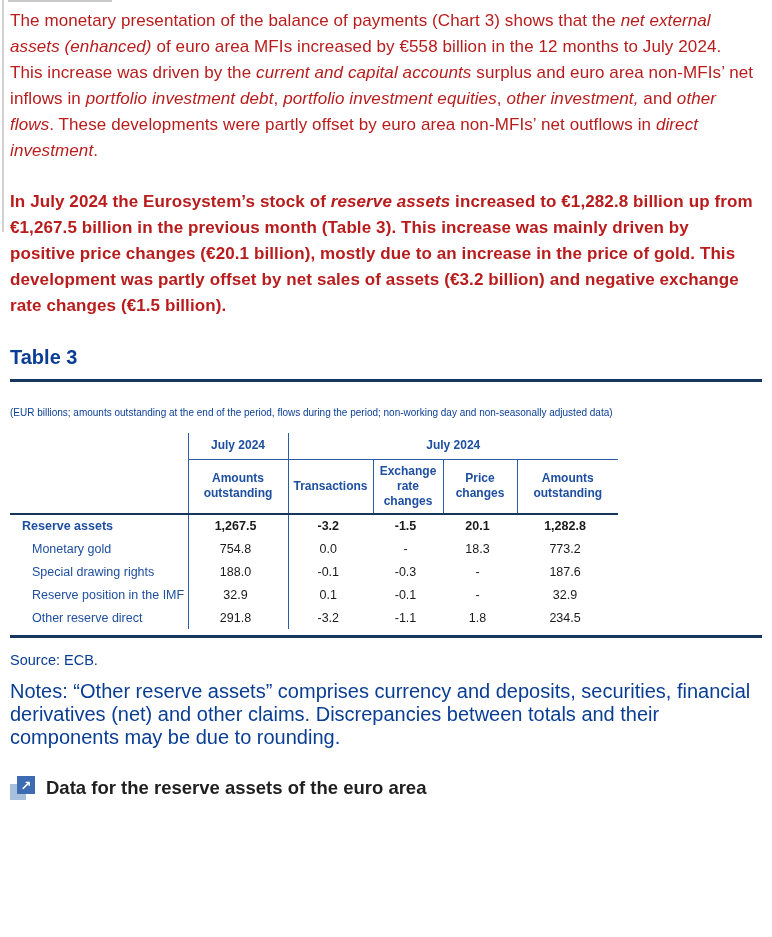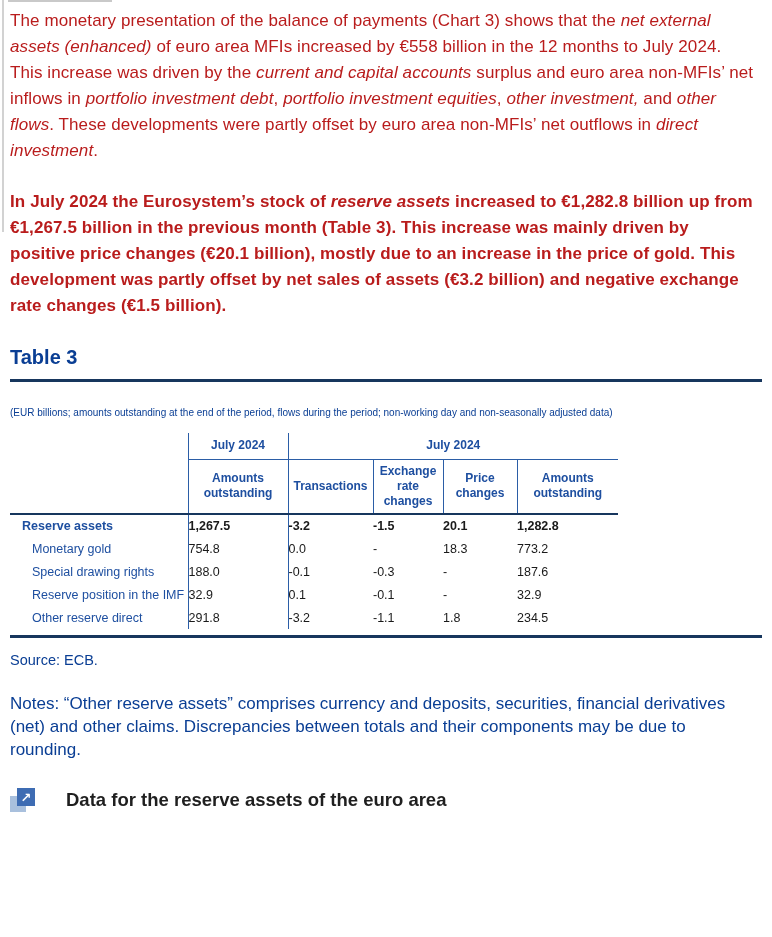--- a/index.html
+++ b/index.html
@@ -89,32 +89,32 @@
 
   .data-table tbody td {
     height: 23px;
     font-size: 12.5px;
     vertical-align: middle;
     color: #1a1a1a;
   }
   .data-table tbody tr:first-child td { border-top: 2px solid #17365d; }
   .data-table td.lbl { color: #1e4fa0; padding-left: 12px; text-align: left; }
   .data-table td.lbl.sub { padding-left: 22px; }
-  .data-table td.num { text-align: left; padding-right: 5px; }
+  .data-table td.num { text-align: center; padding-right: 5px; }
   .data-table tr.total td { font-weight: bold; }
 
   .source-text {
     margin-top: 14px;
     font-size: 14.5px;
     color: #0a3e94;
   }
   .notes-text {
-    margin-top: 24px;
+    margin-top: 12px;
     width: 748px;
-    font-size: 17px;
+    font-size: 20px;
     line-height: 23px;
     color: #0a3e94;
   }
 
   .data-link {
     margin-top: 26px;
     display: flex;
     align-items: center;
     gap: 11px;
     text-decoration: none;
@@ -130,21 +130,20 @@
     position: absolute; right: 0; top: 1px; width: 18px; height: 18px;
     background: #3e6cb3;
     color: #ffffff;
     font-size: 13px; font-weight: bold;
     display: flex; align-items: center; justify-content: center;
   }
   .data-link .label {
     font-size: 18.5px;
     font-weight: bold;
     color: #1f1f1f;
-    margin-left: 20px;
   }
 </style>
 </head>
 <body>
 
 <div class="artifact-top"></div>
 <div class="artifact-left"></div>
 
 <div class="content">
 

